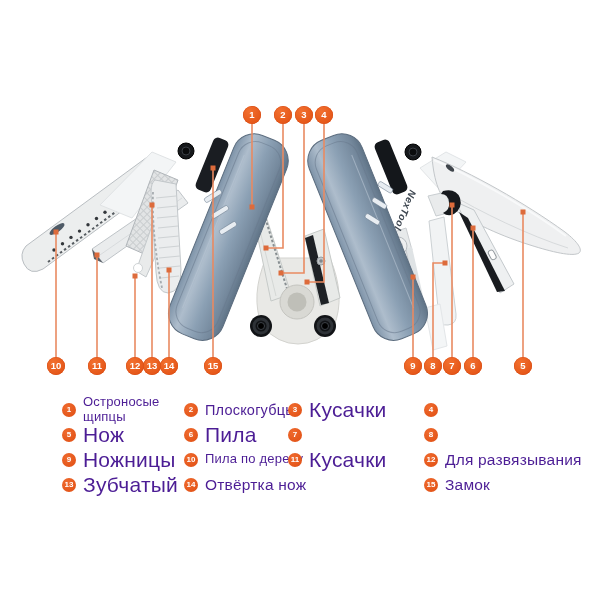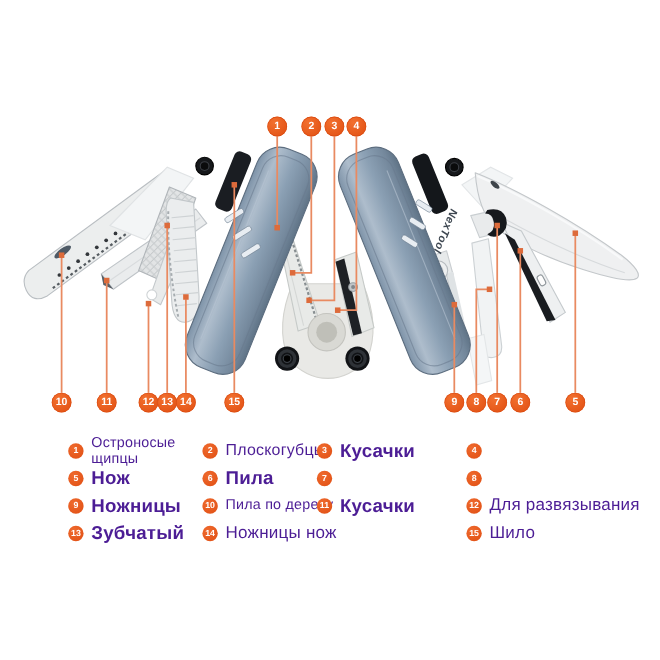--- a/index.html
+++ b/index.html
@@ -13,21 +13,21 @@
   #legend{position:absolute;left:0;top:397px;width:600px;height:110px;}
   .lrow{position:absolute;height:25px;display:flex;align-items:center;gap:7px;white-space:nowrap;}
   .lnum{width:14px;height:14px;border-radius:50%;flex:0 0 14px;
     background:radial-gradient(circle at 35% 30%,#ef6a2e,#e04e12);
     color:#fff;font-size:8px;font-weight:bold;line-height:14px;text-align:center;}
   .ltext{color:#4c1d95;letter-spacing:0.2px;}
   .sz-xs{font-size:11.5px;line-height:13px;}
   .sz-s{font-size:13px;line-height:14.5px;}
   .sz-sm{font-size:14.5px;}
   .sz-m{font-size:15.5px;}
-  .sz-l{font-size:17px;font-weight:bold;}
+  .sz-l{font-size:21px;}
 </style>
 </head>
 <body>
 
 <div id="stage">
 
 <svg id="art" width="600" height="392" viewBox="0 0 600 392">
   <defs>
     <linearGradient id="hgrad" x1="0" y1="0" x2="1" y2="0">
       <stop offset="0" stop-color="#7e93a8"></stop>
@@ -245,21 +245,21 @@
       <div class="lrow" style="left: 184px; top: 25px;">
         <span class="lnum">6</span>
         <span class="ltext sz-l">Пила</span>
       </div>
       <div class="lrow" style="left: 184px; top: 50px;">
         <span class="lnum">10</span>
         <span class="ltext sz-s">Пила по дереву</span>
       </div>
       <div class="lrow" style="left: 184px; top: 75px;">
         <span class="lnum">14</span>
-        <span class="ltext sz-m">Ножницы нож</span>
+        <span class="ltext sz-m">Отвёртка нож</span>
       </div>
       <div class="lrow" style="left: 288px; top: 0px;">
         <span class="lnum">3</span>
         <span class="ltext sz-l">Кусачки</span>
       </div>
       <div class="lrow" style="left: 288px; top: 25px;">
         <span class="lnum">7</span>
       </div>
       <div class="lrow" style="left: 288px; top: 50px;">
         <span class="lnum">11</span>
@@ -270,21 +270,21 @@
       </div>
       <div class="lrow" style="left: 424px; top: 25px;">
         <span class="lnum">8</span>
       </div>
       <div class="lrow" style="left: 424px; top: 50px;">
         <span class="lnum">12</span>
         <span class="ltext sz-m">Для развязывания</span>
       </div>
       <div class="lrow" style="left: 424px; top: 75px;">
         <span class="lnum">15</span>
-        <span class="ltext sz-m">Шило</span>
+        <span class="ltext sz-m">Замок</span>
       </div>
     </div>
 
 <div class="callout" style="left: 252px; top: 115px;">1</div>
     <div class="callout" style="left: 283px; top: 115px;">2</div>
     <div class="callout" style="left: 304px; top: 115px;">3</div>
     <div class="callout" style="left: 324px; top: 115px;">4</div>
     <div class="callout" style="left: 523px; top: 366px;">5</div>
     <div class="callout" style="left: 473px; top: 366px;">6</div>
     <div class="callout" style="left: 452px; top: 366px;">7</div>

